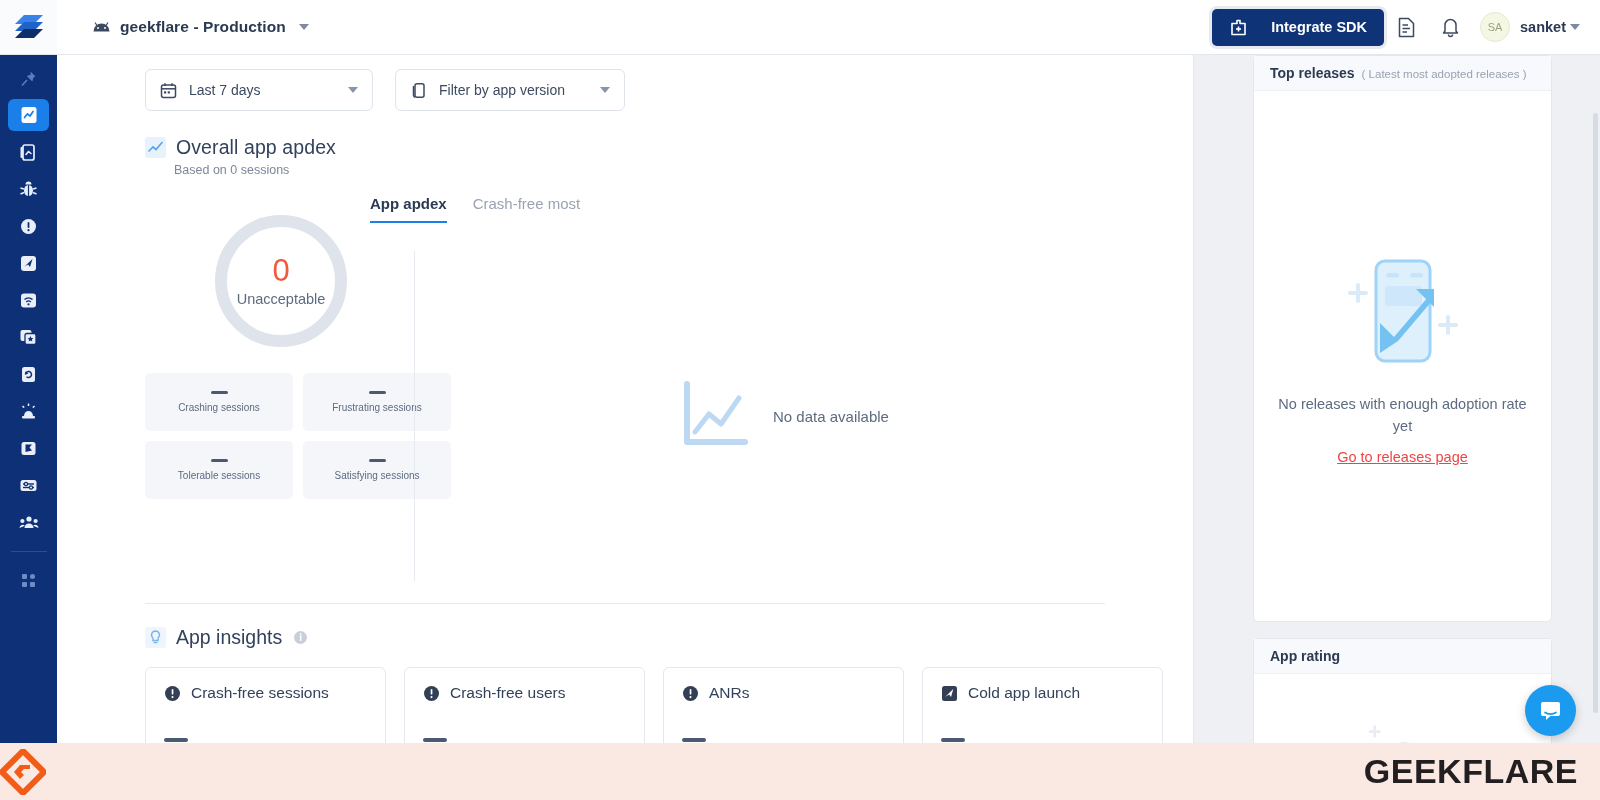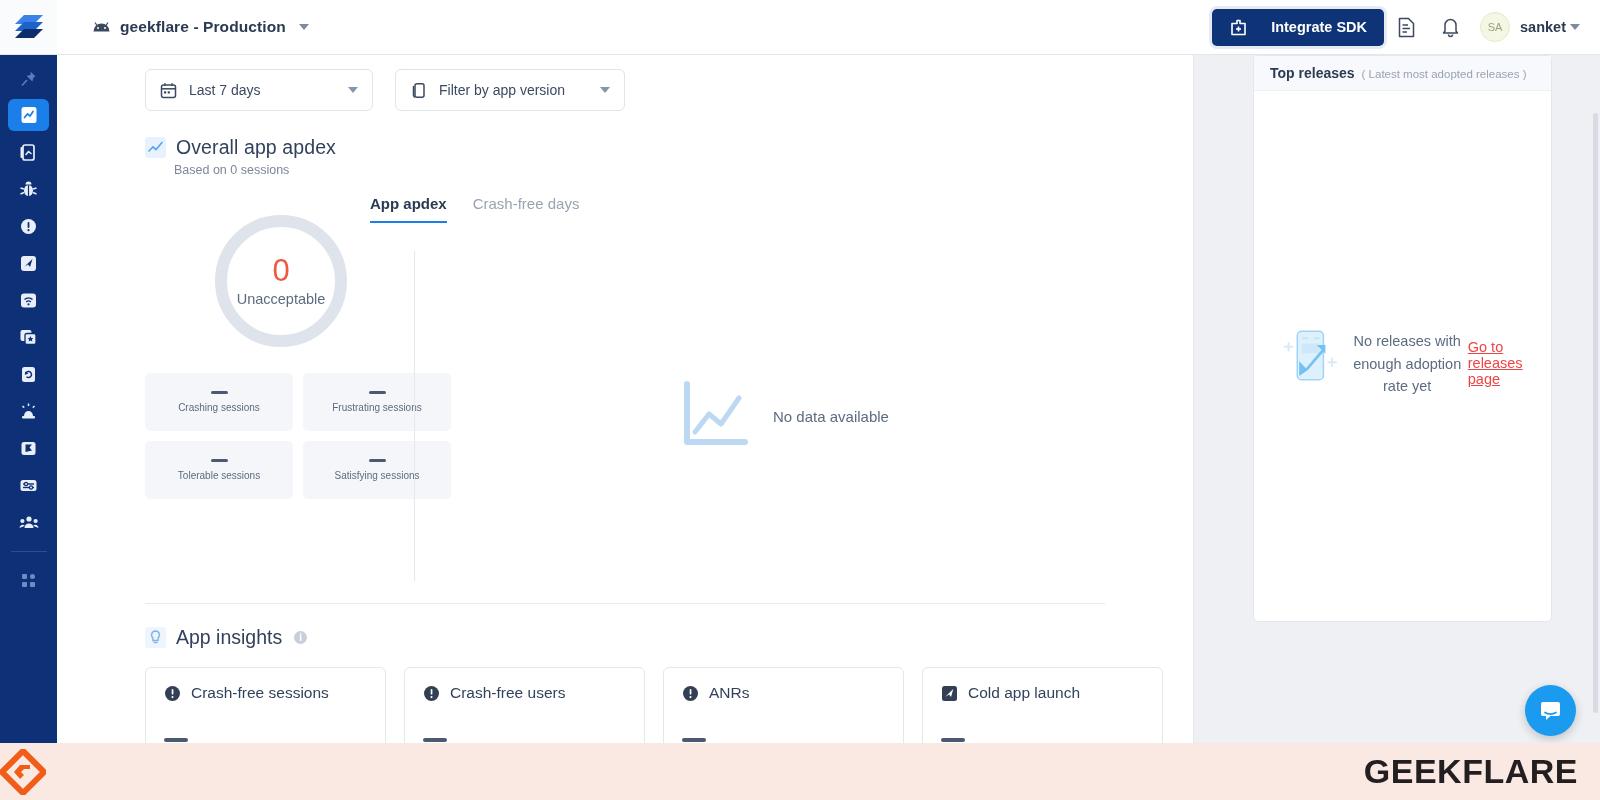--- a/index.html
+++ b/index.html
@@ -140,21 +140,21 @@
 
   
   .right-col { position: absolute; left: 1138px; top: 0; width: 405px; height: 745px; background: #eef0f4; }
   .panel { margin: 0 48px 0 58px; background: #fff; border: 1px solid #e4e7ed; border-radius: 5px; }
   .panel-head {
     background: #f7f9fc; border-bottom: 1px solid #edf0f5;
     padding: 9px 16px; display: flex; align-items: baseline; gap: 7px;
   }
   .panel-title { font-size: 14px; font-weight: 700; color: #2c3a52; }
   .panel-note { font-size: 11.5px; color: #9aa3b2; }
-  .panel-body { padding: 30px 20px 28px; display: flex; align-items: center; }
+  .panel-body { padding: 30px 20px 28px; display: flex; flex-direction: column; align-items: center; }
   .empty-txt { font-size: 14.5px; color: #5d6b80; text-align: center; line-height: 1.55; margin-top: 14px; width: 250px; }
   .empty-link { font-size: 14.5px; color: #ef4444; text-decoration: underline; margin-top: 12px; cursor: pointer; }
 
   
   .chat-btn {
     position: absolute; right: 24px; bottom: 64px; width: 51px; height: 51px;
     border-radius: 50%; background: #1a9bf0; box-shadow: 0 3px 10px rgba(0,0,0,.2);
     display: flex; align-items: center; justify-content: center; cursor: pointer; z-index: 40;
   }
   .watermark {
@@ -403,21 +403,21 @@
             <div class="stat-card">
               <div class="stat-dash"></div>
               <div class="stat-name">Satisfying sessions</div>
             </div>
           </div>
         </div>
 
         <div class="apdex-right">
           <div class="tabs">
             <div class="tab active">App apdex</div>
-            <div class="tab inactive">Crash-free days</div>
+            <div class="tab inactive">Crash-free most</div>
           </div>
           <div class="nodata">
             <svg width="72" height="72" viewBox="0 0 72 72">
               <path d="M8 4 V62 H66" fill="none" stroke="#bdd8f2" stroke-width="6" stroke-linecap="round" stroke-linejoin="round"></path>
               <path d="M16 52 L30 34 L42 44 L60 18" fill="none" stroke="#bdd8f2" stroke-width="5" stroke-linecap="round" stroke-linejoin="round"></path>
             </svg>
             <div class="nodata-txt">No data available</div>
           </div>
         </div>
       </div>
@@ -519,20 +519,34 @@
                 <line x1="30" y1="36" x2="30" y2="52"></line>
               <line x1="112" y1="76" x2="128" y2="76"></line>
                 <line x1="120" y1="68" x2="120" y2="84"></line>
             </g>
           </svg>
           <div class="empty-txt">No releases with enough adoption rate yet</div>
           <div class="empty-link">Go to releases page</div>
         </div>
       </div>
 
+      <div class="panel" style="margin-top:16px;">
+        <div class="panel-head">
+          <span class="panel-title">App rating</span>
+        </div>
+        <div class="panel-body" style="height:120px;">
+          <svg width="120" height="90" viewBox="0 0 120 90">
+            <path d="M34 88 a28 28 0 1 1 56 0" fill="none" stroke="#dde3ec" stroke-width="9" stroke-linecap="round"></path>
+            <g stroke="#e9edf3" stroke-width="4" stroke-linecap="round">
+              <line x1="12" y1="40" x2="26" y2="40"></line>
+                <line x1="19" y1="33" x2="19" y2="47"></line>
+            </g>
+          </svg>
+        </div>
+      </div>
     </div>
 
     <div class="scrollbar"></div>
   </div>
 
   <div class="chat-btn">
     <svg width="27" height="27" viewBox="0 0 27 27">
       <rect x="4" y="5" width="19" height="14" rx="2" fill="#fff"></rect>
       <path d="M8 15.5 a7 4 0 0 0 11 0" fill="none" stroke="#1a9bf0" stroke-width="1.7" stroke-linecap="round"></path>
       <path d="M9 19 L9 23 L13.5 19 Z" fill="#fff"></path>

